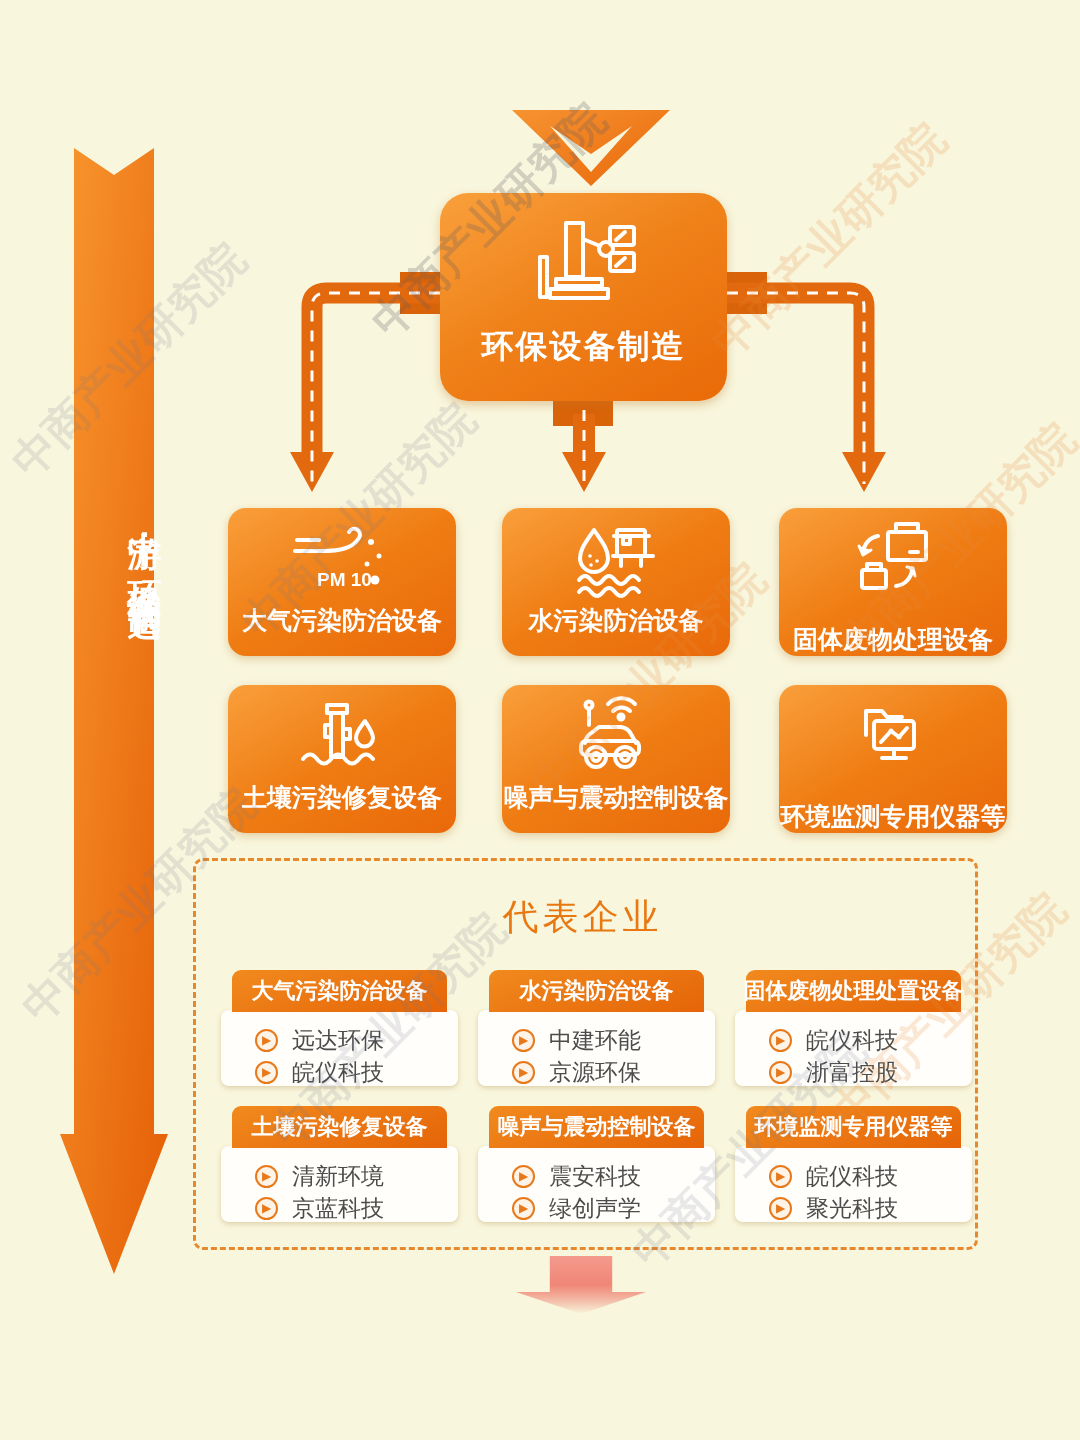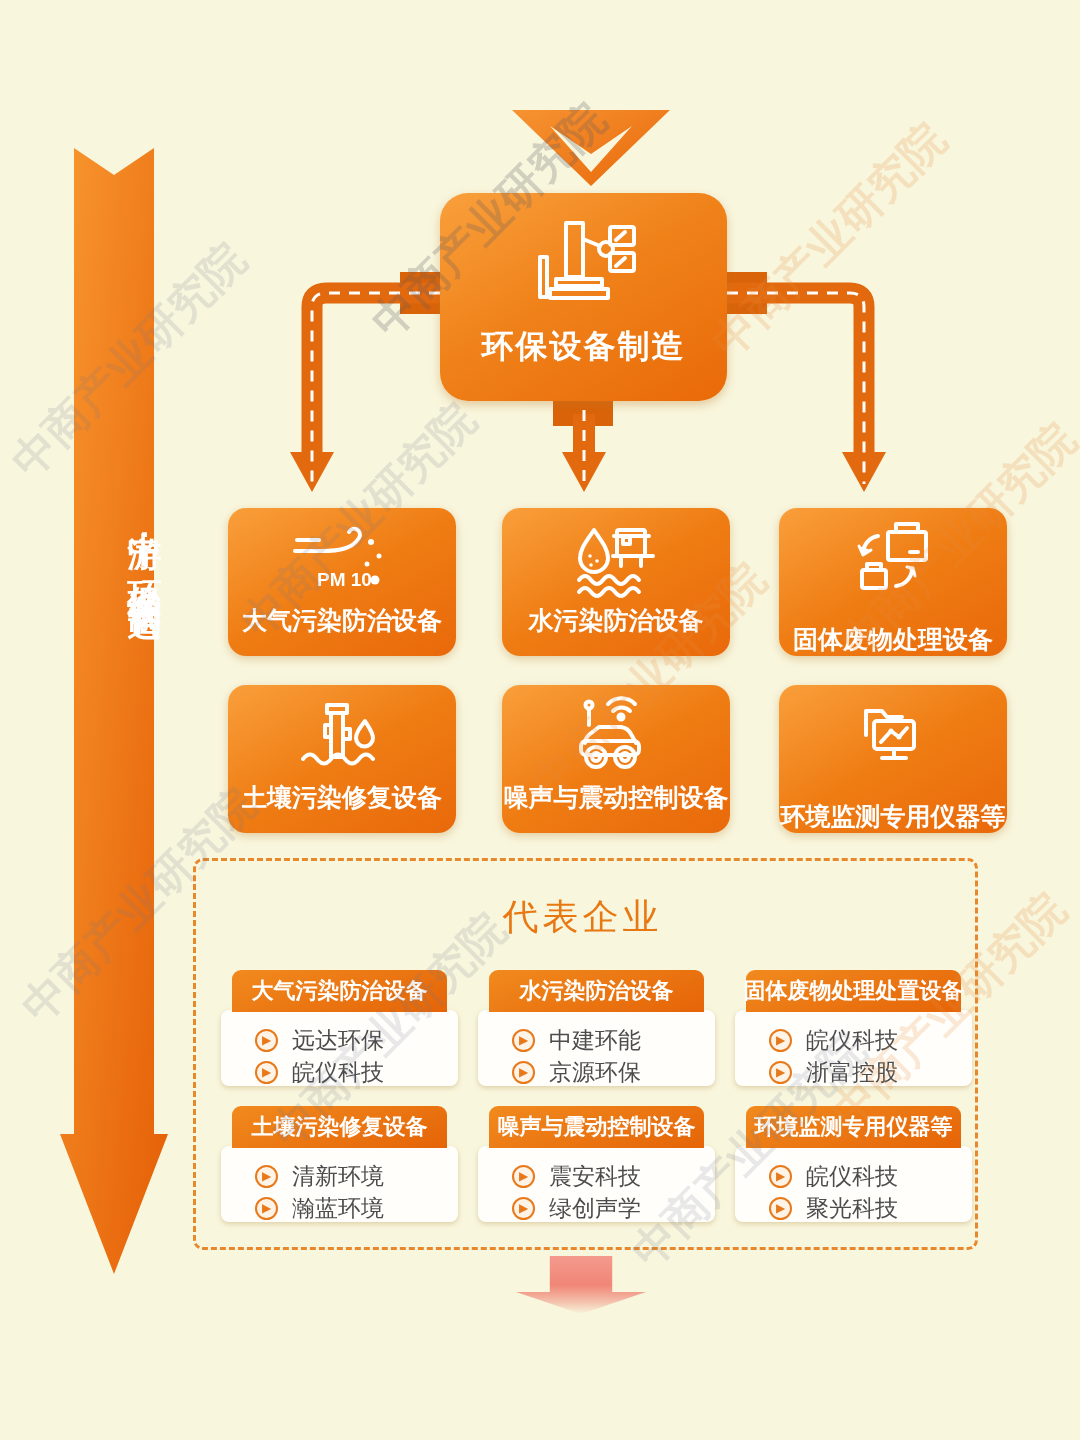--- a/index.html
+++ b/index.html
@@ -287,21 +287,21 @@
   <div class="rep-card rrow2 rc1">
     <div class="card-body"></div>
     <div class="card-header">土壤污染修复设备</div>
     <ul>
       <li>
           <span class="bullet">▶</span>
           <span>清新环境</span>
         </li>
       <li>
           <span class="bullet">▶</span>
-          <span>瀚蓝环境</span>
+          <span>京蓝科技</span>
         </li>
     </ul>
   </div>
 
   <div class="rep-card rrow2 rc2">
     <div class="card-body"></div>
     <div class="card-header">噪声与震动控制设备</div>
     <ul>
       <li>
           <span class="bullet">▶</span>

